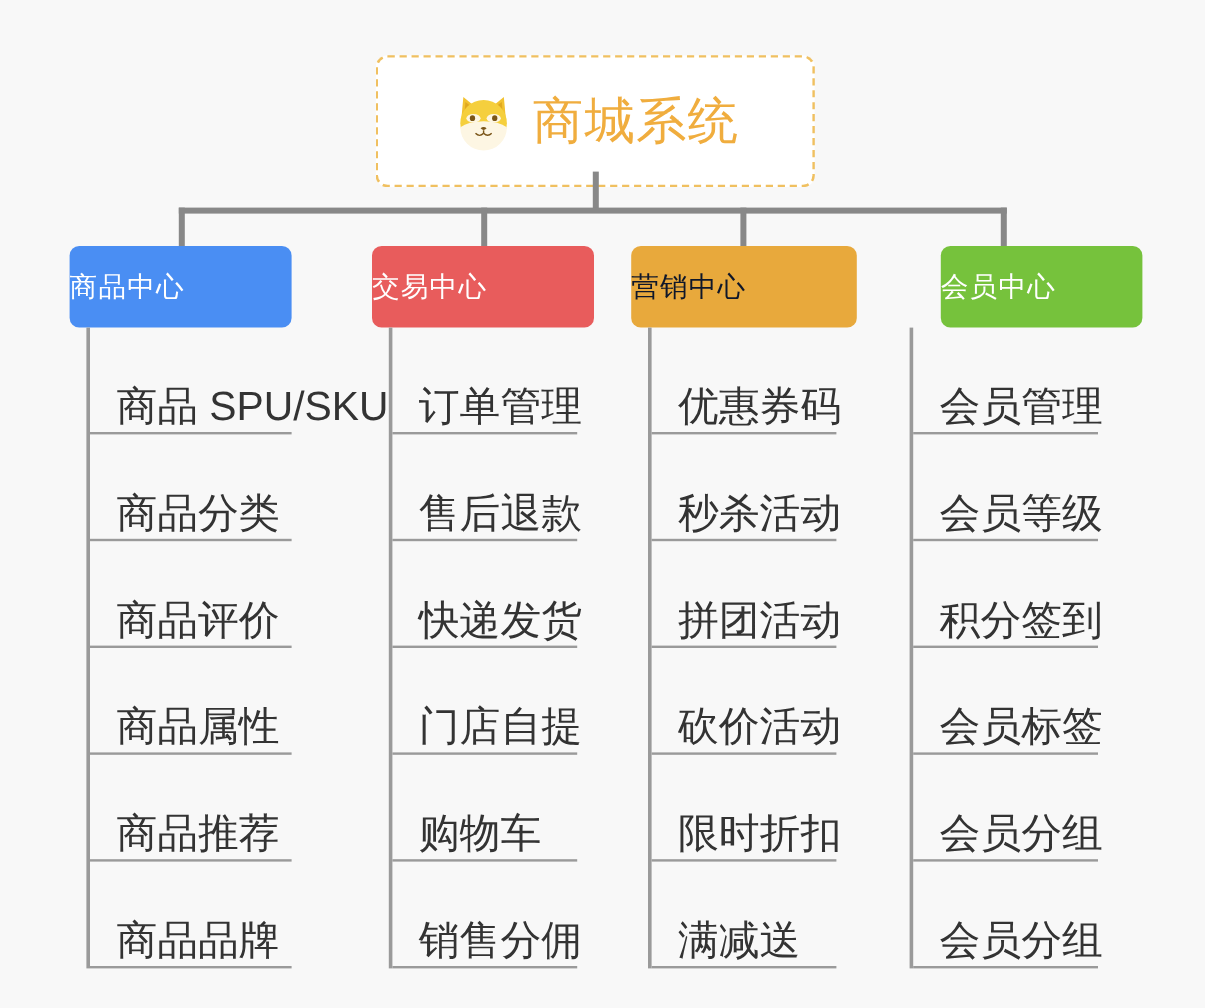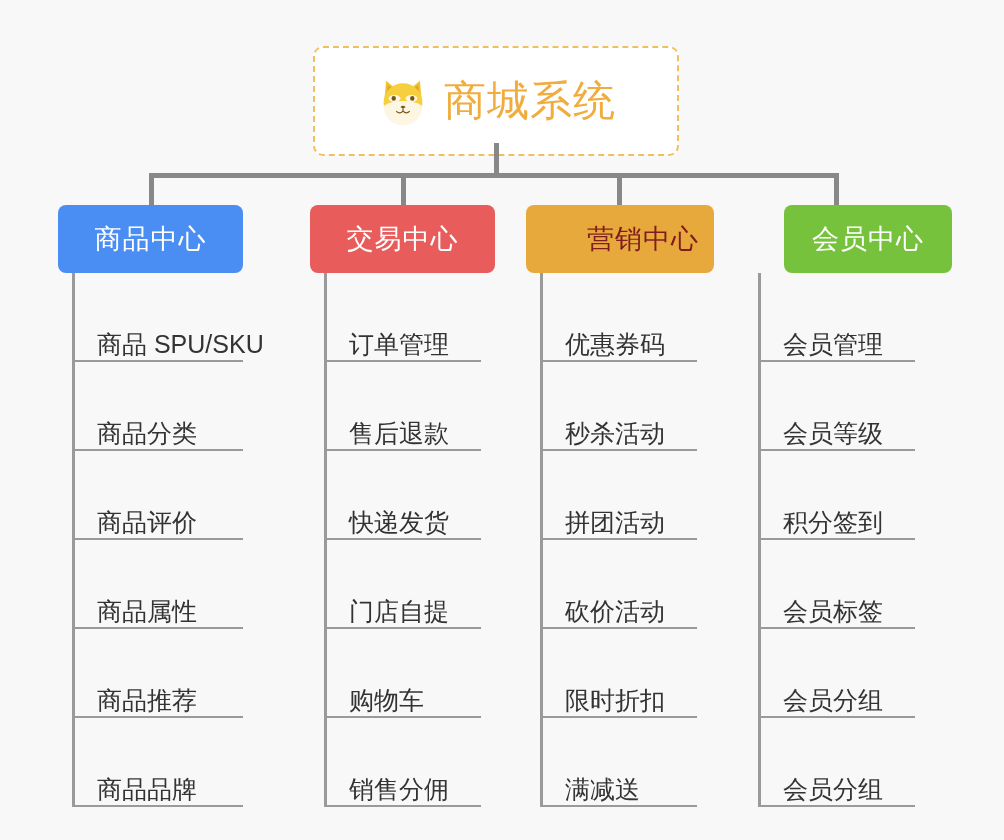--- a/index.html
+++ b/index.html
@@ -84,23 +84,22 @@
   .column.col0 { left: 58px;  width: 240px; }
   .column.col1 { left: 310px; width: 225px; }
   .column.col2 { left: 526px; width: 222px; }
   .column.col3 { left: 744px; width: 222px; }
 
   .cat-box {
     height: 68px;
     border-radius: 8px;
     display: flex;
     align-items: center;
-    justify-content: center;
     color: #ffffff;
-    font-size: 27px;
+    font-size: 23px;
     letter-spacing: 1px;
     white-space: nowrap;
   }
   .column.col0 .cat-box { width: 185px; }
   .column.col1 .cat-box { width: 185px; }
   .column.col2 .cat-box { width: 188px; }
   .column.col3 .cat-box { width: 168px; margin-left: 40px; }
 
   
   .leaf-list {
@@ -123,21 +122,21 @@
     bottom: 0;
     height: 2px;
     background: #9a9a9a;
   }
   .column.col0 .leaf-item::after { width: 168px; }
   .column.col1 .leaf-item::after { width: 154px; }
   .column.col2 .leaf-item::after { width: 154px; }
   .column.col3 .leaf-item::after { width: 154px; }
 
   .leaf-label {
-    font-size: 25px;
+    font-size: 34px;
     color: #333333;
     line-height: 1.25;
     white-space: nowrap;
   }
 </style>
 </head>
 <body>
 
 <div id="mindmap" style="background: rgb(248, 248, 248);">
 
@@ -222,21 +221,21 @@
       <div class="leaf-item">
           <span class="leaf-label">购物车</span>
         </div>
       <div class="leaf-item">
           <span class="leaf-label">销售分佣</span>
         </div>
     </div>
   </div>
 
   <div class="column col2">
-    <div class="cat-box" style="background: rgb(232, 169, 60); color: #7f1d1d; padding-left: 46px;">
+    <div class="cat-box" style="background: rgb(232, 169, 60); color: #0f172a;">
       <span>营销中心</span>
     </div>
     <div class="leaf-list">
       <div class="leaf-item">
           <span class="leaf-label">优惠券码</span>
         </div>
       <div class="leaf-item">
           <span class="leaf-label">秒杀活动</span>
         </div>
       <div class="leaf-item">

